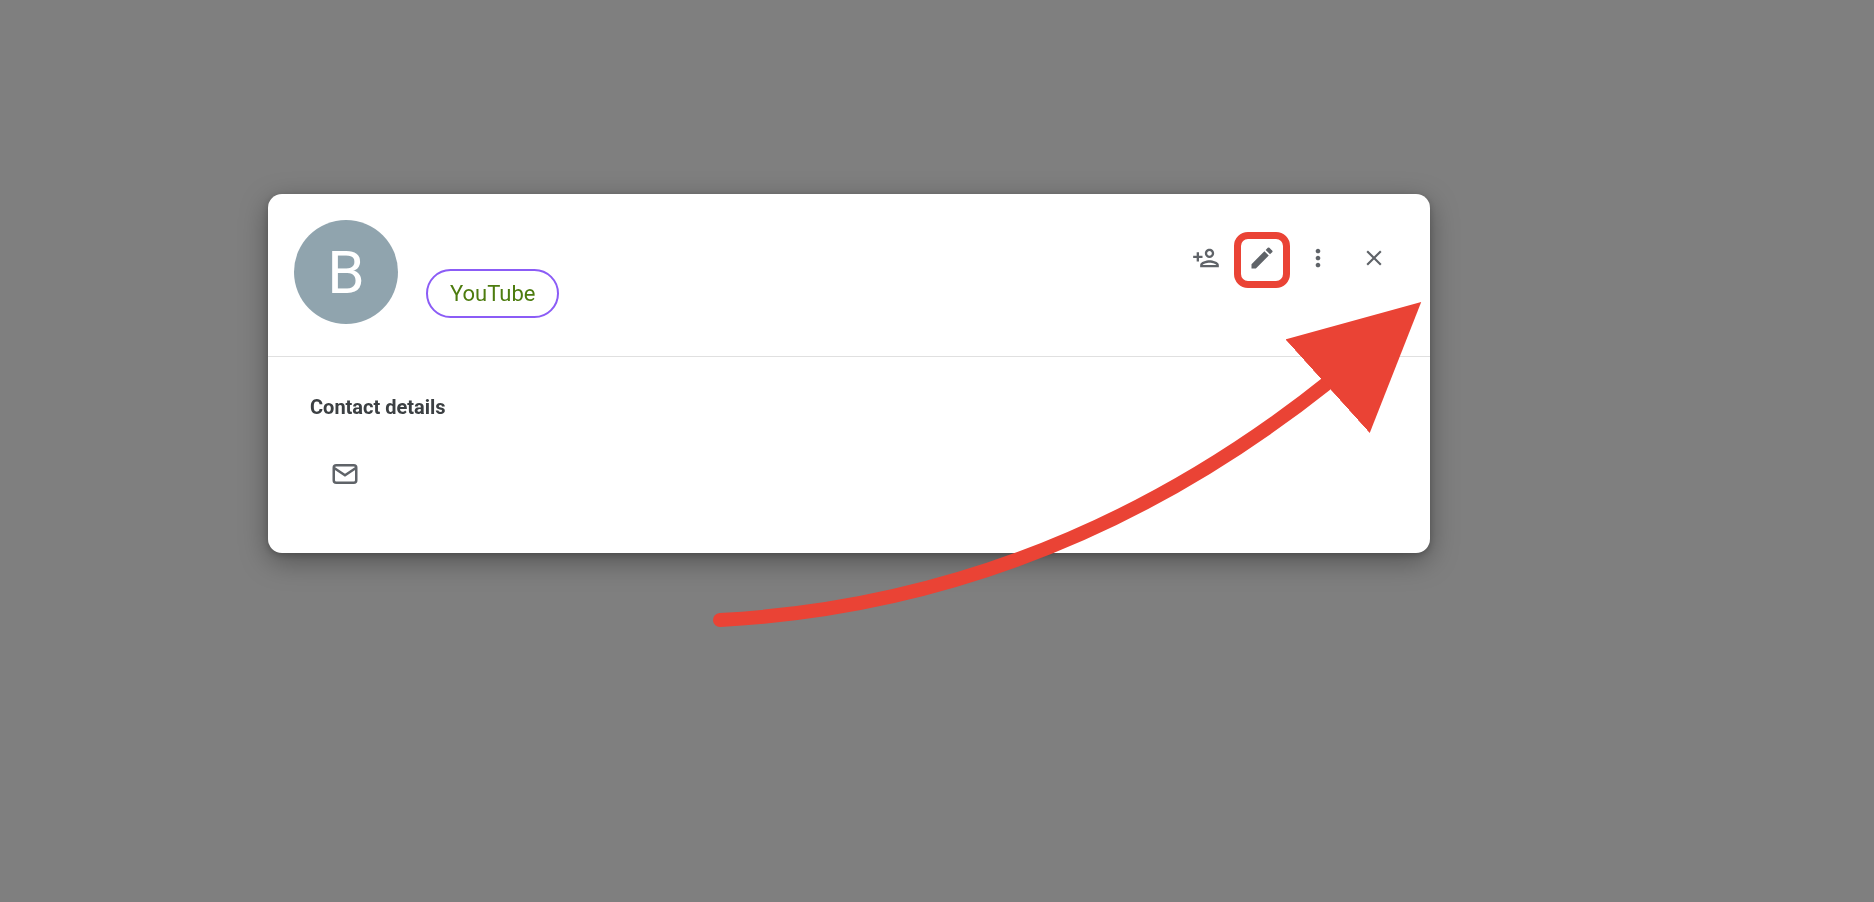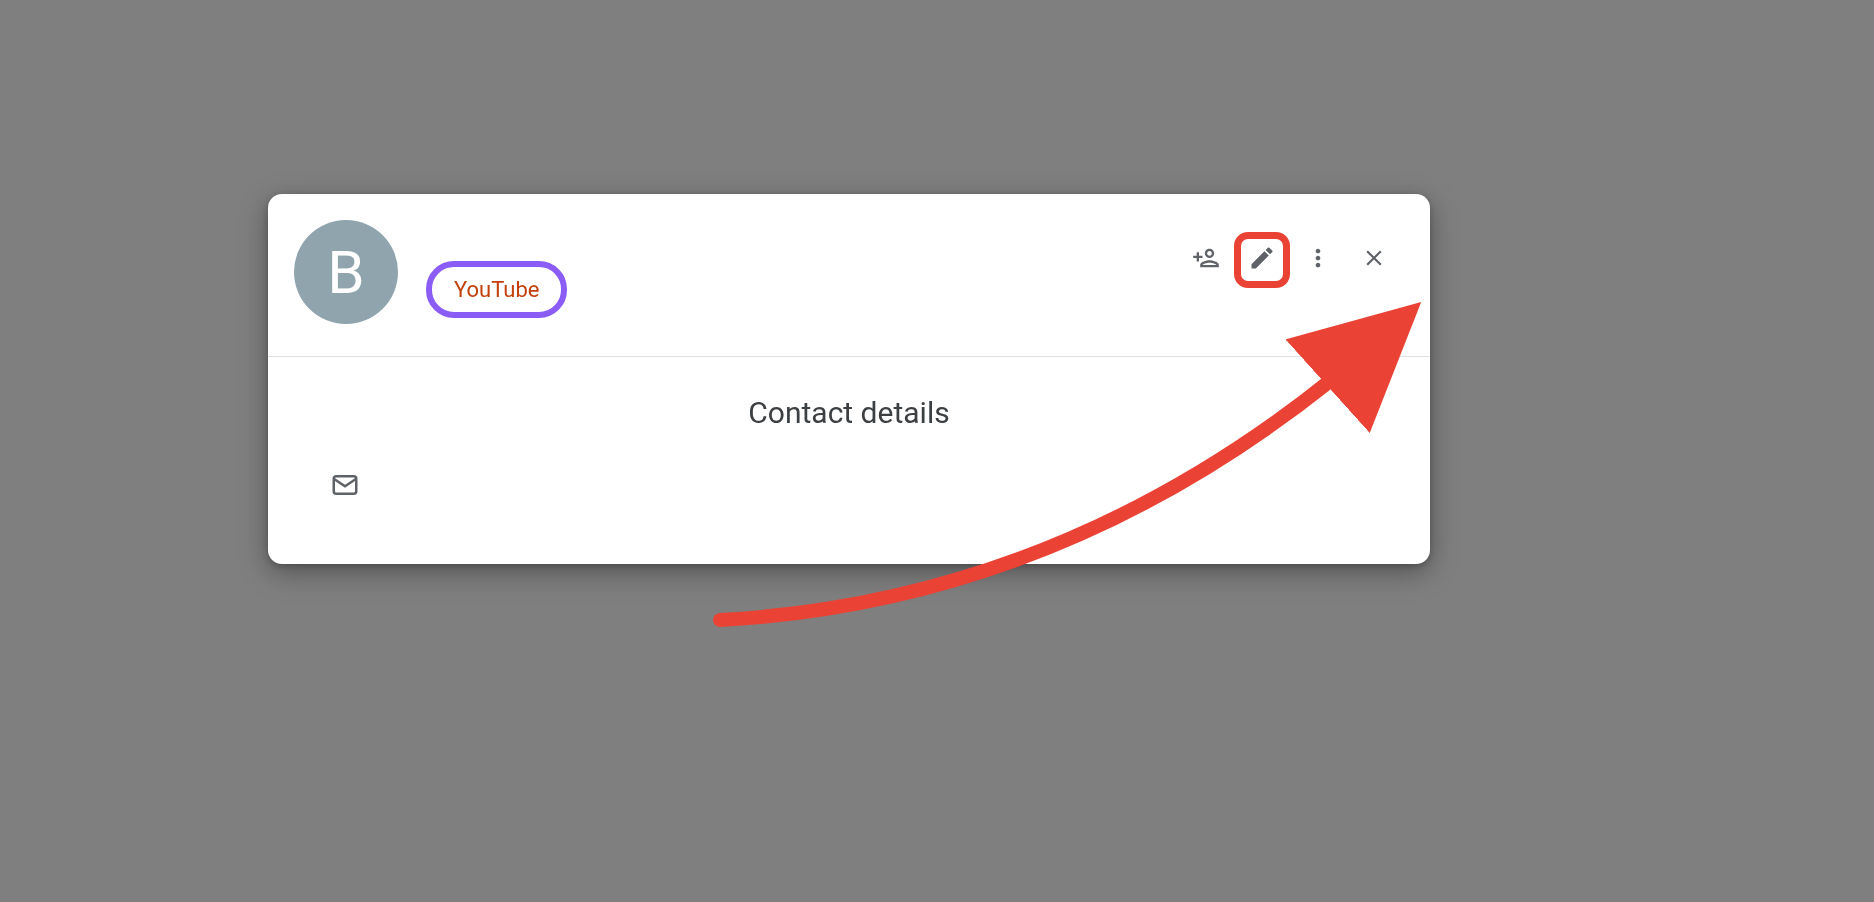--- a/index.html
+++ b/index.html
@@ -41,25 +41,25 @@
     }
     .chips {
       margin-left: 28px;
       display: flex;
       align-items: flex-end;
       align-self: stretch;
       padding-bottom: 6px;
       flex: 1;
     }
     .chip {
-      border: 6px solid #8b5cf6;
+      border: 2px solid #8b5cf6;
       border-radius: 28px;
       padding: 10px 22px;
       font-size: 22px;
-      color: #c2410c;
+      color: #4d7c0f;
       background: #ffffff;
     }
     .actions {
       display: flex;
       align-items: center;
       gap: 12px;
       align-self: flex-start;
       margin-top: 18px;
     }
     .icon-btn {
@@ -84,25 +84,24 @@
     }
     .divider {
       height: 1px;
       background: #e0e0e0;
       width: 100%;
     }
     .details {
       padding: 38px 42px 60px 42px;
     }
     .section-title {
-      font-size: 30px;
+      font-size: 20px;
       color: #3c4043;
-      font-weight: 400;
+      font-weight: 700;
       margin-bottom: 40px;
-      text-align: center;
     }
     .detail-row {
       display: flex;
       align-items: center;
       padding-left: 20px;
     }
     .detail-row .mail-icon {
       color: #5f6368;
     }
     .detail-row svg { width: 30px; height: 30px; }

